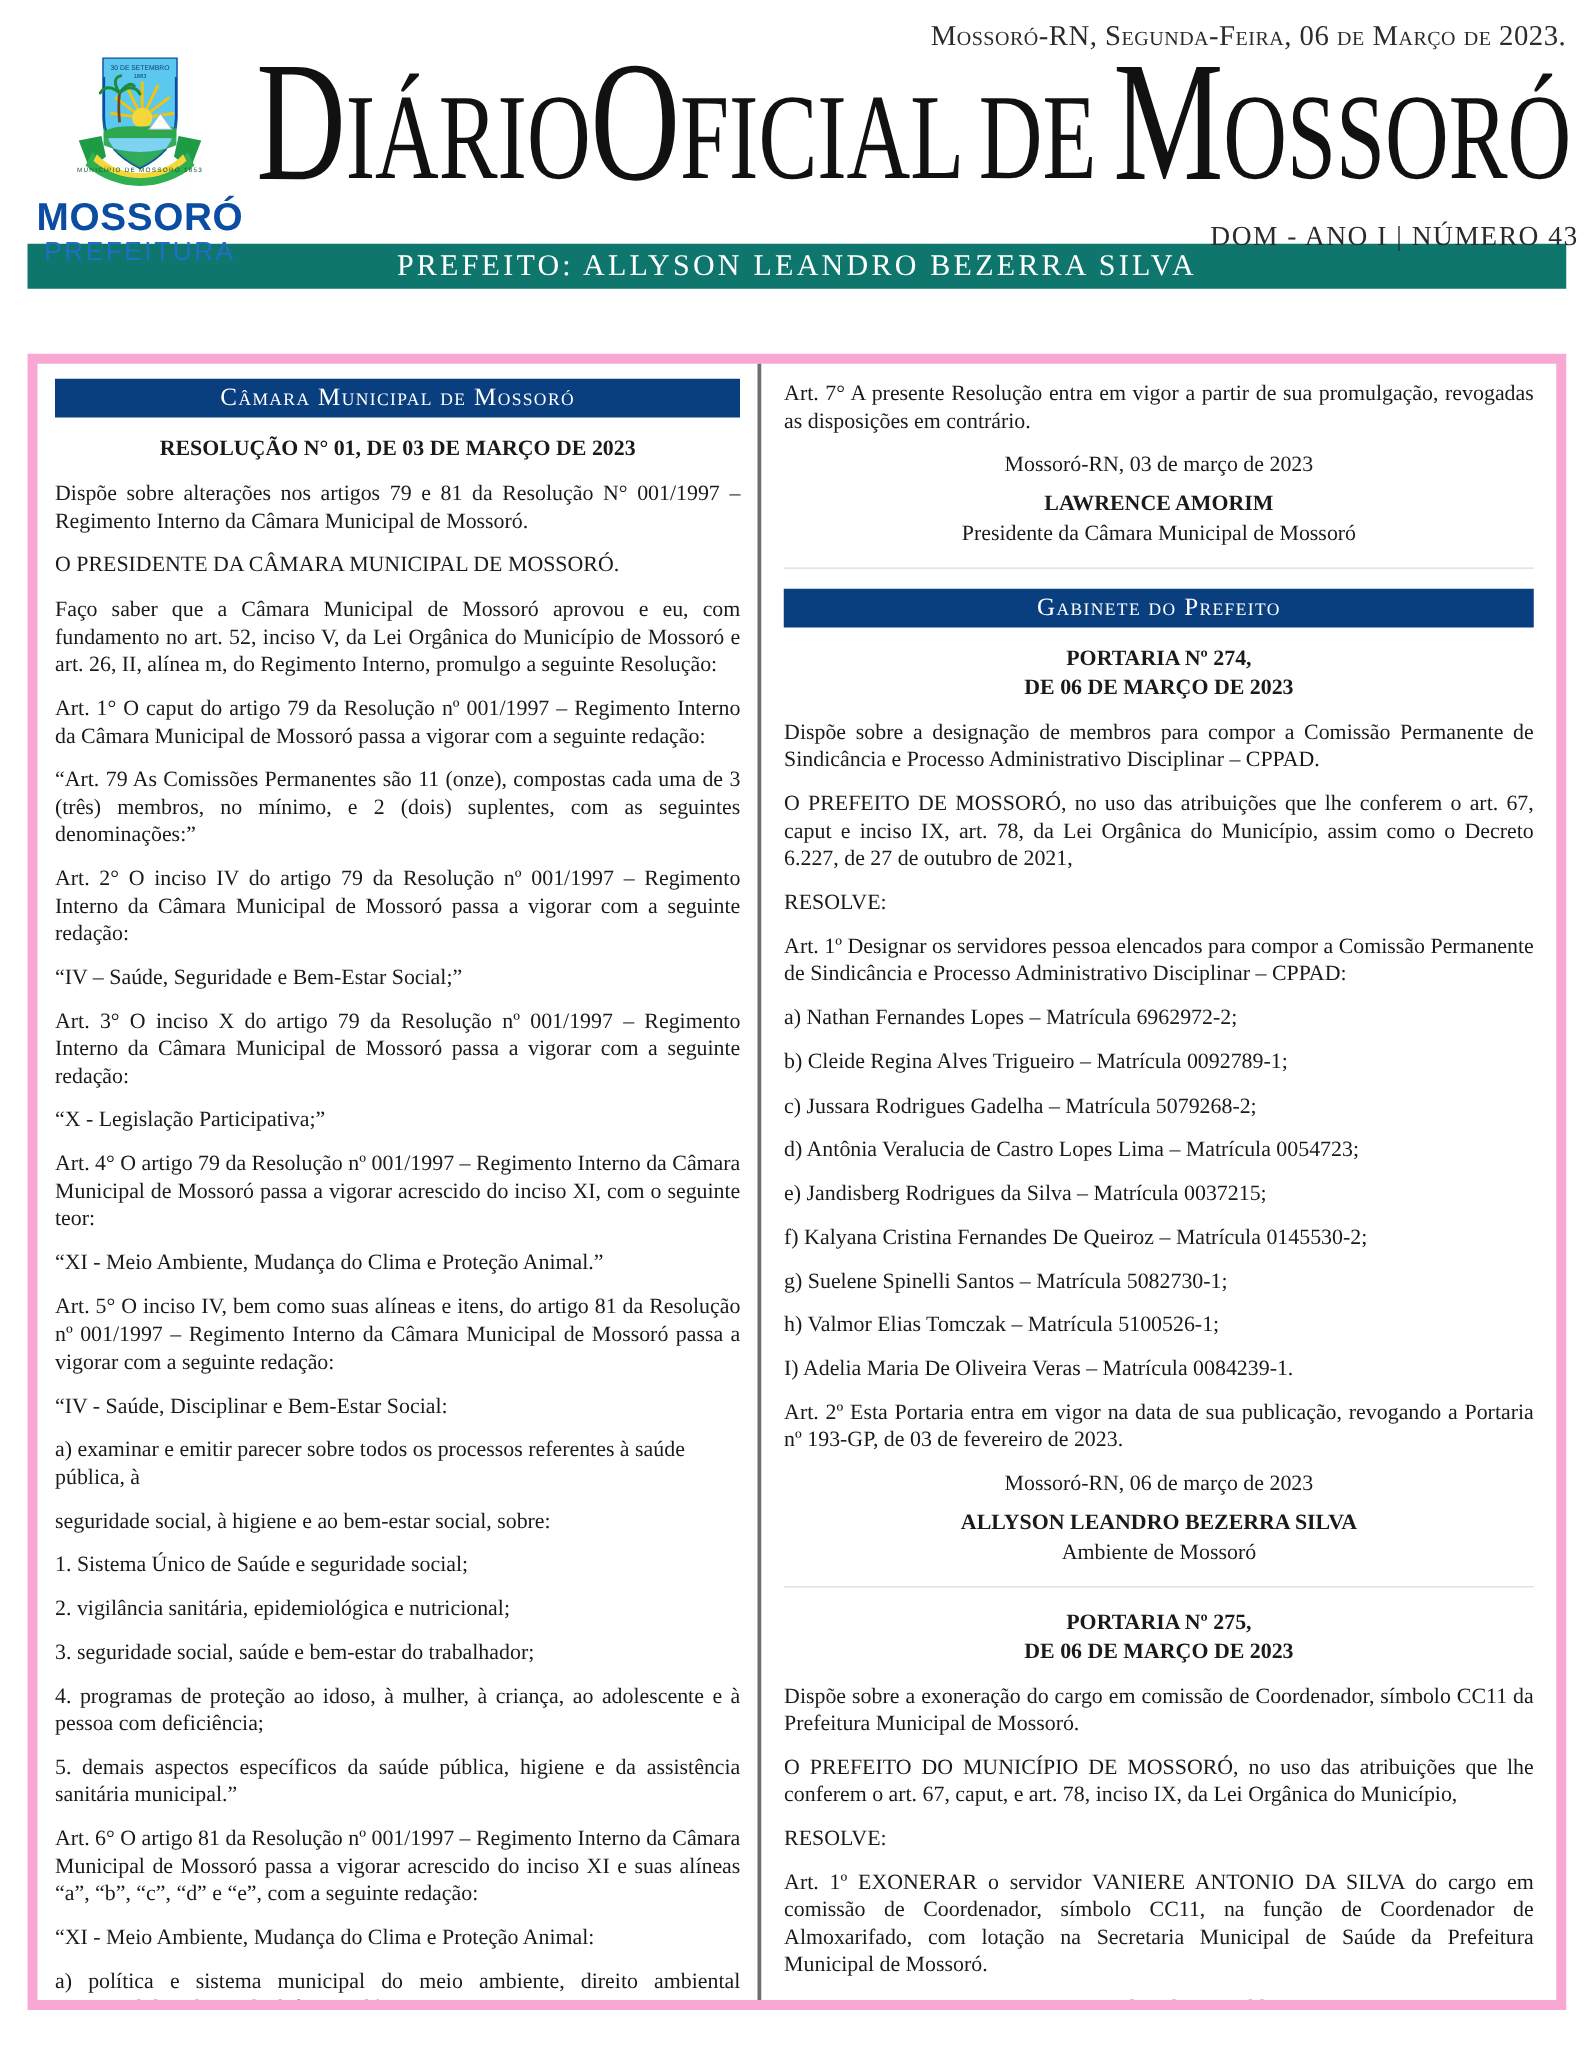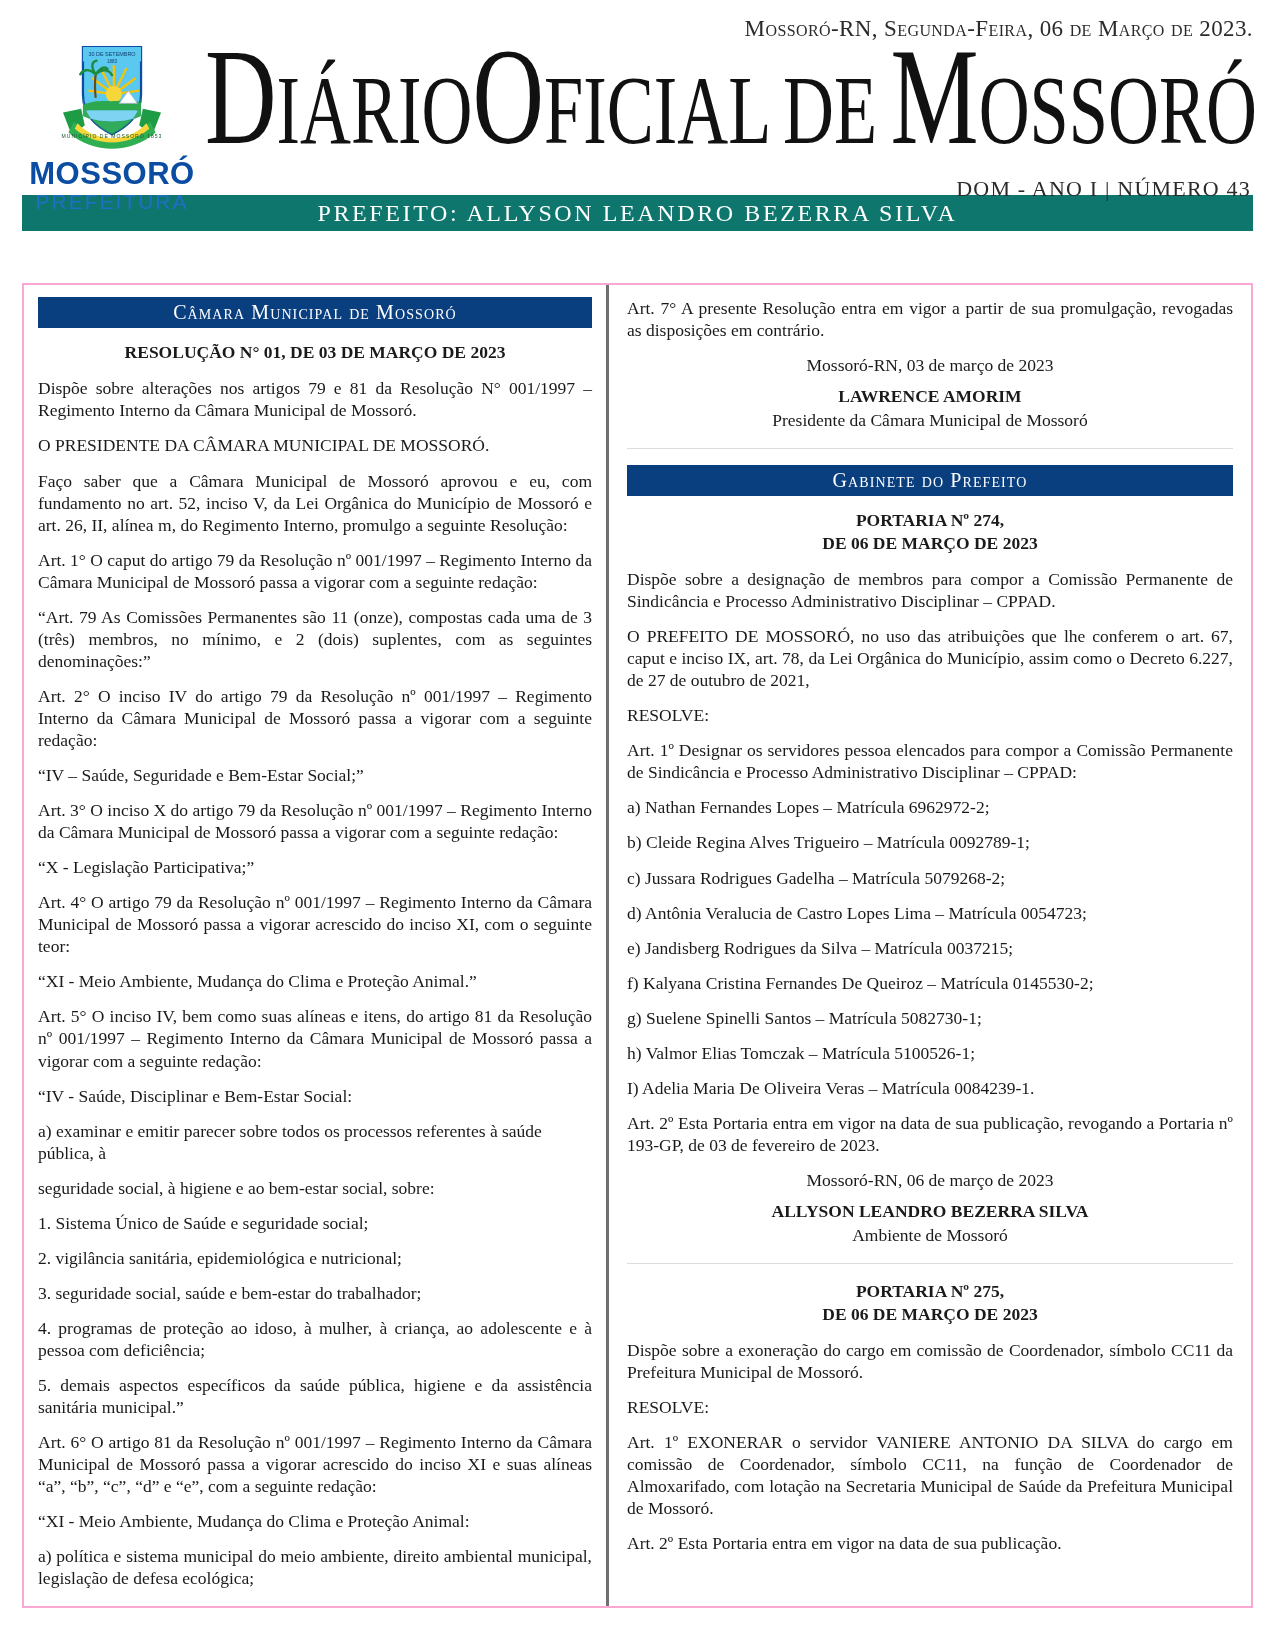--- a/index.html
+++ b/index.html
@@ -70,21 +70,21 @@
     position: absolute;
     left: 205px;
     top: 36px;
     right: 18px;
     height: 130px;
   }
   .wordmark svg { display: block; width: 100%; height: 100%; }
 
   .masthead-issue {
     position: absolute;
-    right: 24px;
+    right: 12px;
     top: 176px;
     font-family: "Liberation Serif", "DejaVu Serif", serif;
     font-size: 22px;
     font-variant: small-caps;
     letter-spacing: 1.2px;
     color: #2b2b2b;
     white-space: nowrap;
   }
 
   
@@ -104,21 +104,21 @@
     letter-spacing: 2.6px;
   }
 
   
   .content-frame {
     position: absolute;
     left: 22px;
     top: 283px;
     width: 1231px;
     height: 1325px;
-    border: 2px solid #f9a8d4;
+    border: 8px solid #f9a8d4;
     box-sizing: border-box;
     display: flex;
   }
   .col {
     box-sizing: border-box;
     padding: 12px 14px 0 14px;
     overflow: hidden;
   }
   .col-left  { width: 582px; }
   .col-div   { width: 3px; background: #6f6f6f; margin: 0; flex: 0 0 3px; }
@@ -320,18 +320,19 @@
     <p class="center sig-role">Ambiente de Mossoró</p>
 
     <hr class="rule">
 
     <div class="doc-title two-line">
       <div>PORTARIA Nº 275,</div>
       <div>DE 06 DE MARÇO DE 2023</div>
     </div>
 
     <p class="body">Dispõe sobre a exoneração do cargo em comissão de Coordenador, símbolo CC11 da Prefeitura Municipal de Mossoró.</p>
+    <p class="body">O PREFEITO DO MUNICÍPIO DE MOSSORÓ, no uso das atribuições que lhe conferem o art. 67, caput, e art. 78, inciso IX, da Lei Orgânica do Município,</p>
     <p class="body nojust">RESOLVE:</p>
     <p class="body">Art. 1º EXONERAR o servidor VANIERE ANTONIO DA SILVA do cargo em comissão de Coordenador, símbolo CC11, na função de Coordenador de Almoxarifado, com lotação na Secretaria Municipal de Saúde da Prefeitura Municipal de Mossoró.</p>
     <p class="body nojust">Art. 2º Esta Portaria entra em vigor na data de sua publicação.</p>
 
   </div>
 </div>
 
 </body></html>

